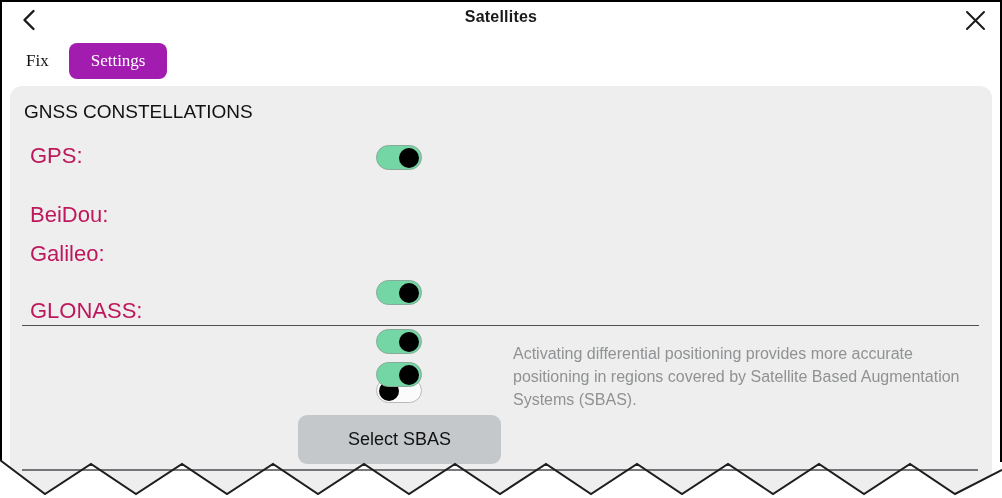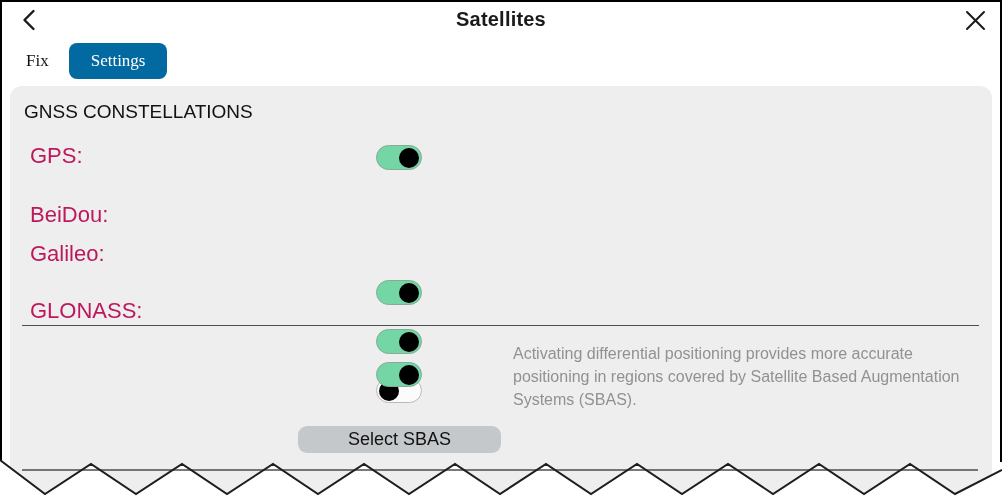--- a/index.html
+++ b/index.html
@@ -15,27 +15,27 @@
   
   .frame{
     position:absolute;left:0;top:0;right:0;height:460px;
     border:2px solid #000;border-bottom:none;
     pointer-events:none;z-index:5;
   }
   
   .header{position:absolute;left:0;top:0;right:0;height:44px;}
   .back-btn{position:absolute;left:16px;top:9px;width:26px;height:26px;display:flex;align-items:center;justify-content:center;cursor:pointer;}
   .close-btn{position:absolute;right:14px;top:9px;width:26px;height:26px;display:flex;align-items:center;justify-content:center;cursor:pointer;}
-  .title{position:absolute;left:0;right:0;top:8px;text-align:center;font-size:20px;font-weight:bold;letter-spacing:.2px;}
+  .title{position:absolute;left:0;right:0;top:8px;text-align:center;font-size:16px;font-weight:bold;letter-spacing:.2px;}
   
   .tabs{position:absolute;left:24px;top:42px;height:38px;display:flex;align-items:center;gap:18px;font-family:Liberation Serif, serif;}
   .tab{font-size:17px;}
   .tab-plain{color:#111;padding:6px 2px;cursor:pointer;}
   .tab-active{
-    background:#0369a1;color:#fff;border-radius:8px;
+    background:#a21caf;color:#fff;border-radius:8px;
     padding:8px 22px;cursor:pointer;
   }
   
   .panel{
     position:absolute;left:10px;right:10px;top:86px;bottom:0;
     background:#eeeeee;border-radius:12px 12px 0 0;
     z-index:1;
     padding-left:12px;
   }
   .section-heading{position:absolute;left:14px;top:15px;font-size:19px;color:#111;}
@@ -50,21 +50,21 @@
     position:absolute;left:366px;width:44px;height:23px;border-radius:13px;
     border:1.5px solid #8d9a93;cursor:pointer;box-sizing:content-box;
   }
   .toggle .knob{position:absolute;top:1.5px;width:20px;height:20px;border-radius:50%;background:#000;}
   .toggle.on{background:#73d6a4;border-color:#86ab99;}
   .toggle.on .knob{right:2px;}
   .toggle.off{background:#fbfbfb;border-color:#b9b9b9;}
   .toggle.off .knob{left:2px;}
   
   .sbas-button{
-    position:absolute;left:288px;top:340px;width:203px;height:27px;
+    position:absolute;left:288px;top:329px;width:203px;height:49px;
     background:#c5c8cb;border:none;border-radius:9px;
     font-family:inherit;font-size:18px;color:#111;cursor:pointer;
   }
   
   .tear{position:absolute;left:0;bottom:0;width:1002px;height:58px;z-index:6;pointer-events:none;}
 </style>
 </head>
 <body>
 
 <div class="screen">

